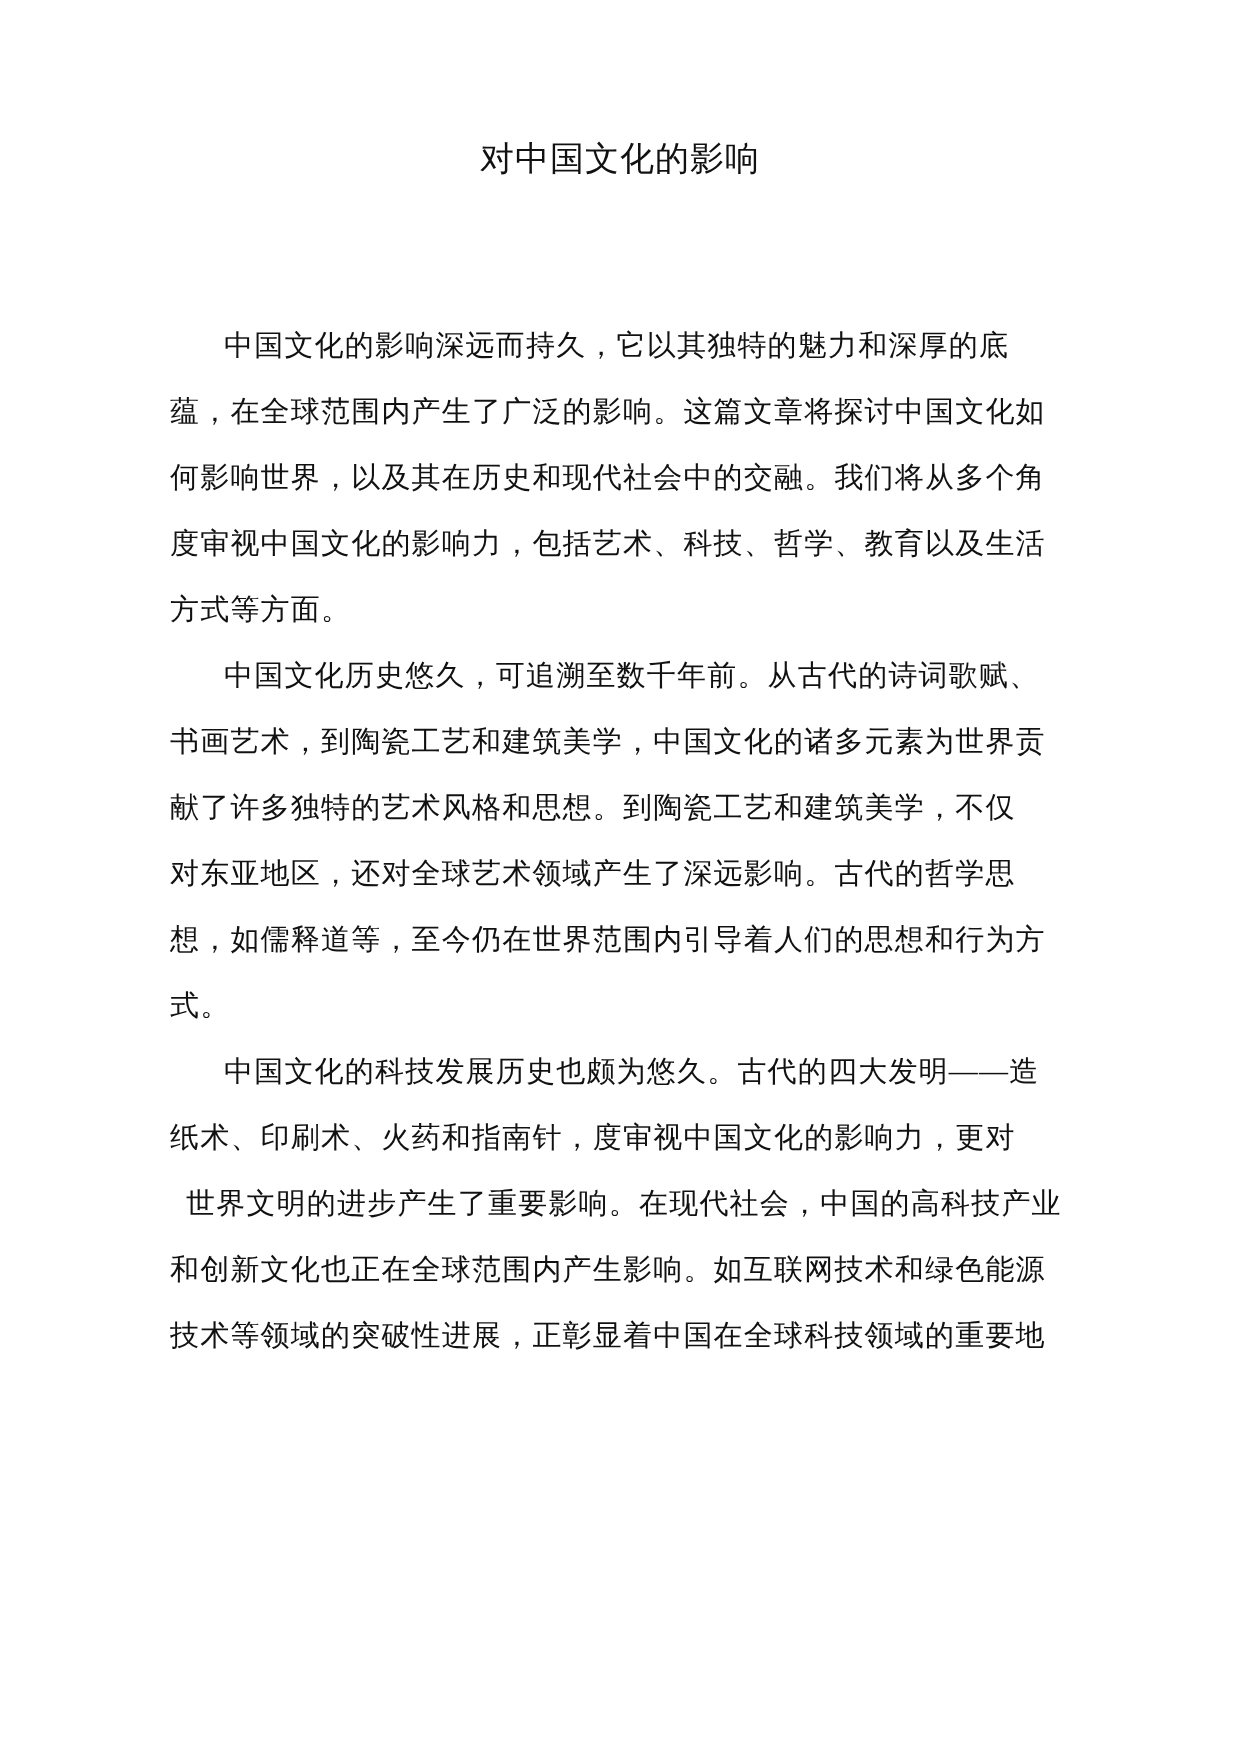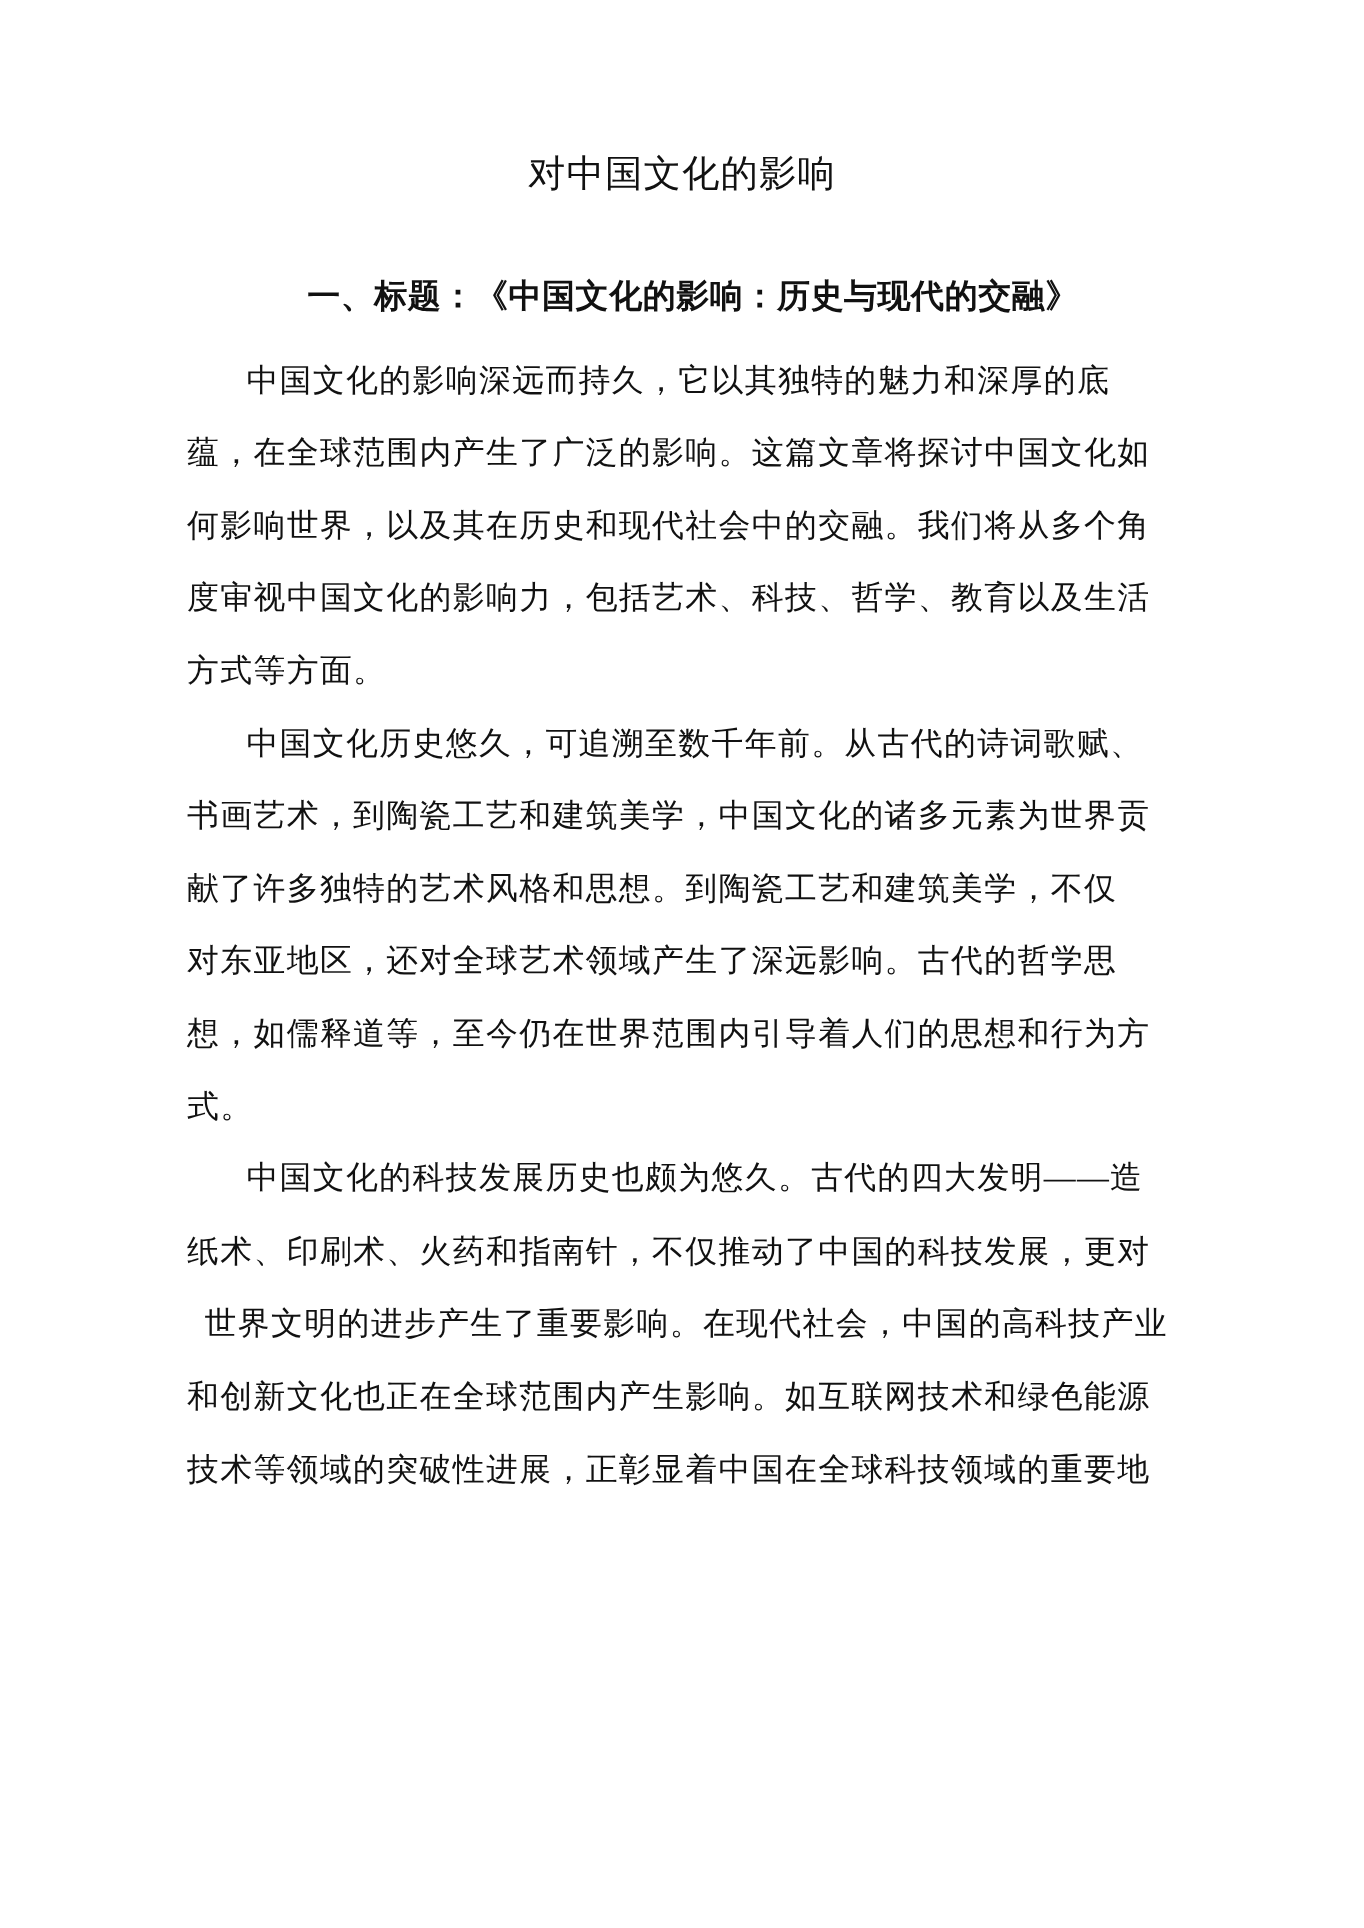--- a/index.html
+++ b/index.html
@@ -65,21 +65,20 @@
       left: 224px;
     }
   </style>
 </head>
 <body>
 
 <div class="page">
 
   <h1 class="doc-title">对中国文化的影响</h1>
 
-  <h2 class="section-heading">一、标题：《中国文化的影响：历史与现代的交融》</h2>
 
   <div class="body-text">
 
     <div>
       <div class="line indent" style="top:325px;">中国文化的影响深远而持久，它以其独特的魅力和深厚的底</div>
       <div class="line" style="top:391px;">蕴，在全球范围内产生了广泛的影响。这篇文章将探讨中国文化如</div>
       <div class="line" style="top:457px;">何影响世界，以及其在历史和现代社会中的交融。我们将从多个角</div>
       <div class="line" style="top:523px;">度审视中国文化的影响力，包括艺术、科技、哲学、教育以及生活</div>
       <div class="line" style="top:589px;">方式等方面。</div>
     </div>
@@ -88,20 +87,20 @@
       <div class="line indent" style="top:655px;">中国文化历史悠久，可追溯至数千年前。从古代的诗词歌赋、</div>
       <div class="line" style="top:721px;">书画艺术，到陶瓷工艺和建筑美学，中国文化的诸多元素为世界贡</div>
       <div class="line" style="top:787px;">献了许多独特的艺术风格和思想。到陶瓷工艺和建筑美学，不仅</div>
       <div class="line" style="top:853px;">对东亚地区，还对全球艺术领域产生了深远影响。古代的哲学思</div>
       <div class="line" style="top:919px;">想，如儒释道等，至今仍在世界范围内引导着人们的思想和行为方</div>
       <div class="line" style="top:985px;">式。</div>
     </div>
 
     <div>
       <div class="line indent" style="top:1051px;font-family:Liberation Serif, serif;">中国文化的科技发展历史也颇为悠久。古代的四大发明——造</div>
-      <div class="line" style="top:1117px;">纸术、印刷术、火药和指南针，不仅推动了中国的科技发展，更对</div>
+      <div class="line" style="top:1117px;">纸术、印刷术、火药和指南针，度审视中国文化的影响力，更对</div>
       <div class="line" style="top:1183px;margin-left:16px;">世界文明的进步产生了重要影响。在现代社会，中国的高科技产业</div>
       <div class="line" style="top:1249px;text-align:center;">和创新文化也正在全球范围内产生影响。如互联网技术和绿色能源</div>
       <div class="line" style="top:1315px;">技术等领域的突破性进展，正彰显着中国在全球科技领域的重要地</div>
     </div>
 
   </div>
 </div>
 
 </body></html>

